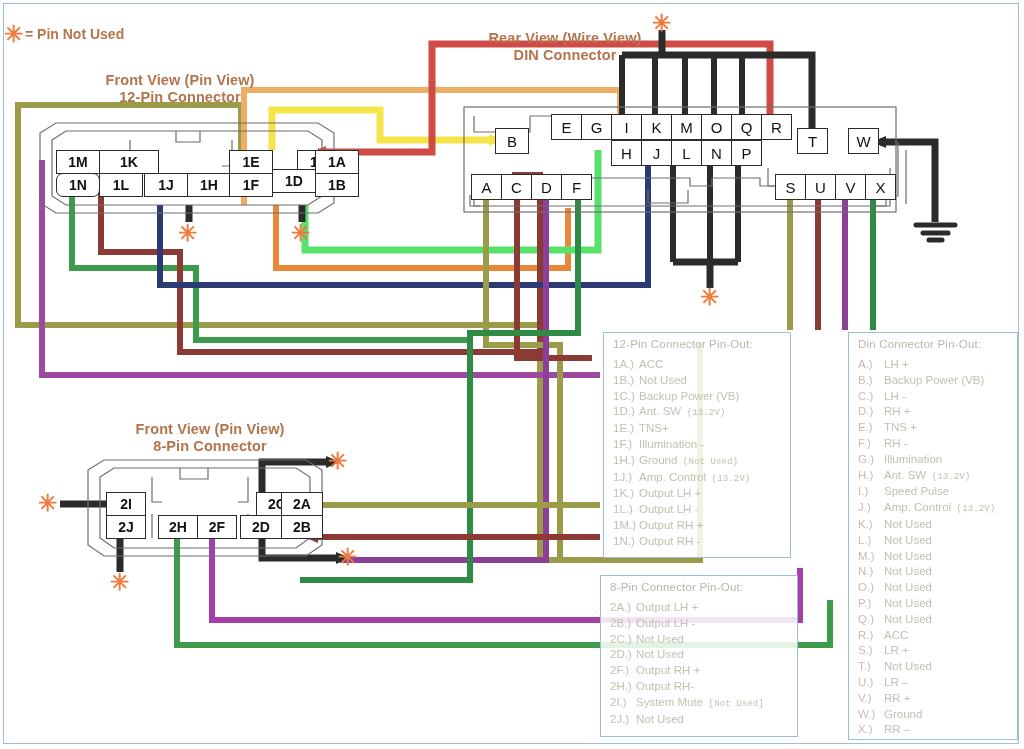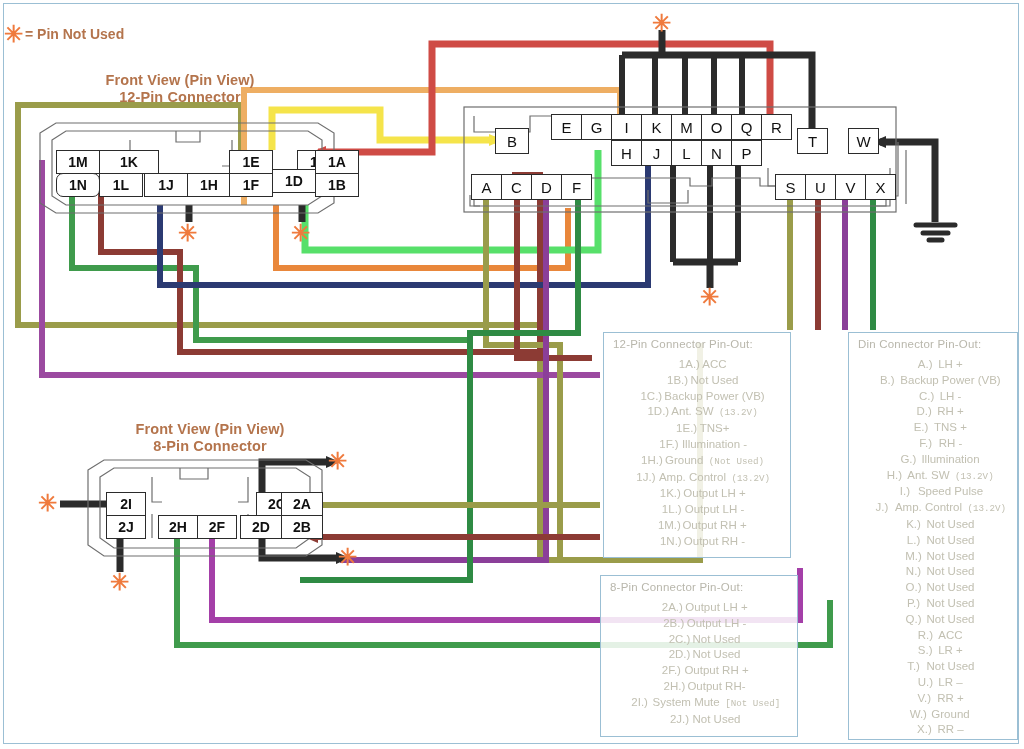--- a/index.html
+++ b/index.html
@@ -3,21 +3,21 @@
 <meta charset="utf-8">
 <style>
   html,body{margin:0;padding:0;background:#ffffff;}
   body{font-family:"Liberation Sans", sans-serif;}
   #root{position:relative;width:1024px;height:749px;background:#fff;overflow:hidden;}
   .frame{position:absolute;left:3px;top:3px;width:1016px;height:741px;border:1px solid #9bbfd4;box-sizing:border-box;pointer-events:none;}
   svg.layer{position:absolute;left:0;top:0;width:1024px;height:749px;}
   .ttl{position:absolute;color:#b4744c;font-weight:bold;font-size:14.5px;line-height:17px;text-align:center;letter-spacing:.1px;}
   .legendbox{position:absolute;border:1px solid #9bbfd4;background:rgba(255,255,255,0.86);box-sizing:border-box;}
   .legendbox .lh{color:#b9b7ac;font-size:11.5px;padding:5px 0 7px 9px;letter-spacing:.2px;}
-  .legendbox ul{list-style:none;margin:0;padding:0 0 4px 9px;text-align:center;}
+  .legendbox ul{list-style:none;margin:0;padding:0 0 4px 9px;}
   .legendbox li{color:#c2c0b2;font-size:11.5px;line-height:15.8px;white-space:nowrap;}
   .legendbox li .k{display:inline-block;width:26px;}
   .legendbox li .sm{font-size:9.2px;font-family:Liberation Mono, monospace;}
   .pincell{position:absolute;border:1px solid #2b2b2b;background:#fff;box-sizing:border-box;
            display:flex;align-items:center;justify-content:center;font-size:14px;font-weight:bold;color:#111;}
   .pincell.din{font-weight:normal;font-size:15px;}
   .star{position:absolute;color:#ef7a3d;font-size:23px;line-height:23px;font-weight:bold;}
   .legendnote{position:absolute;color:#b4744c;font-weight:bold;font-size:14px;}
 </style>
 </head>
@@ -149,20 +149,24 @@
       <path d="M 898,142 L 898,196 L 880,196"></path>
       <path d="M 906,150 L 906,204"></path>
     </g>
   </svg>
 
   <div class="ttl" style="left:60px;top:72px;width:240px;">
     <div>Front View (Pin View)</div>
     <div>12-Pin Connector</div>
   </div>
 
+  <div class="ttl" style="left:440px;top:30px;width:250px;">
+    <div>Rear View (Wire View)</div>
+    <div>DIN Connector</div>
+  </div>
 
   <div class="ttl" style="left:95px;top:421px;width:230px;">
     <div>Front View (Pin View)</div>
     <div>8-Pin Connector</div>
   </div>
 
   <div class="star" style="left:4px;top:23px;">✳</div>
   <div class="legendnote" style="left:25px;top:26px;">= Pin Not Used</div>
 
   <div class="pincell" style="left:56px;top:150px;width:44px;height:24px;">1M</div>

